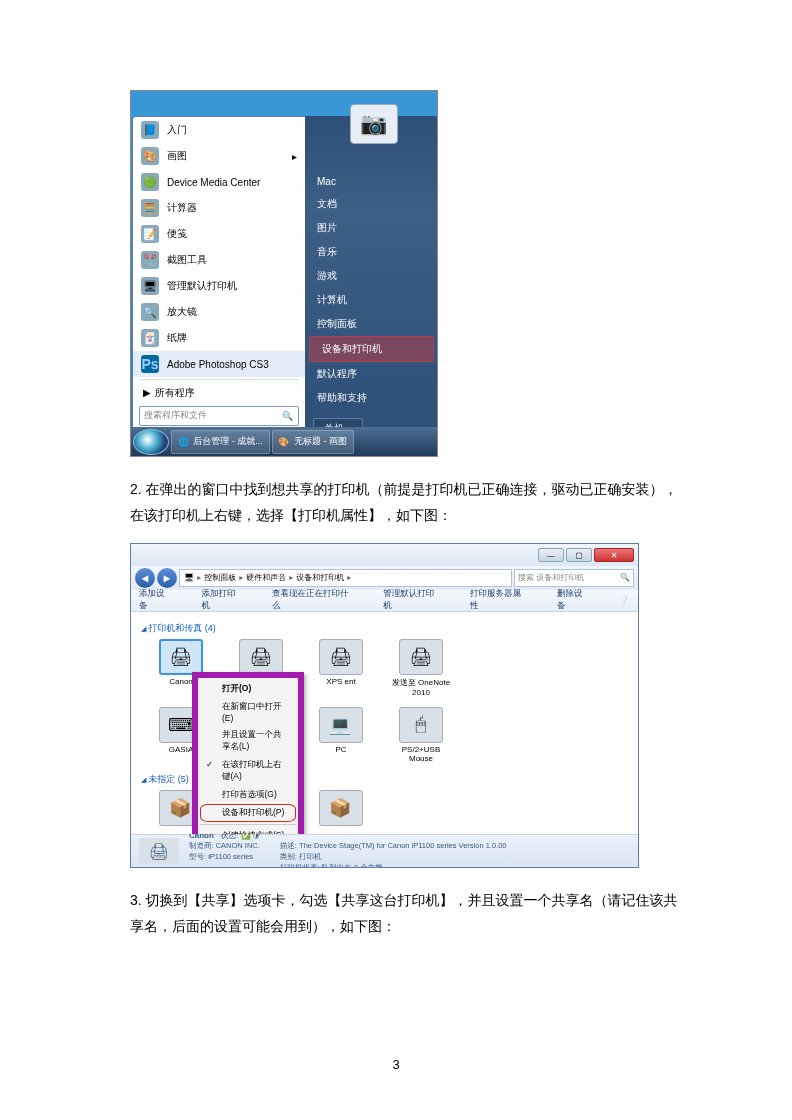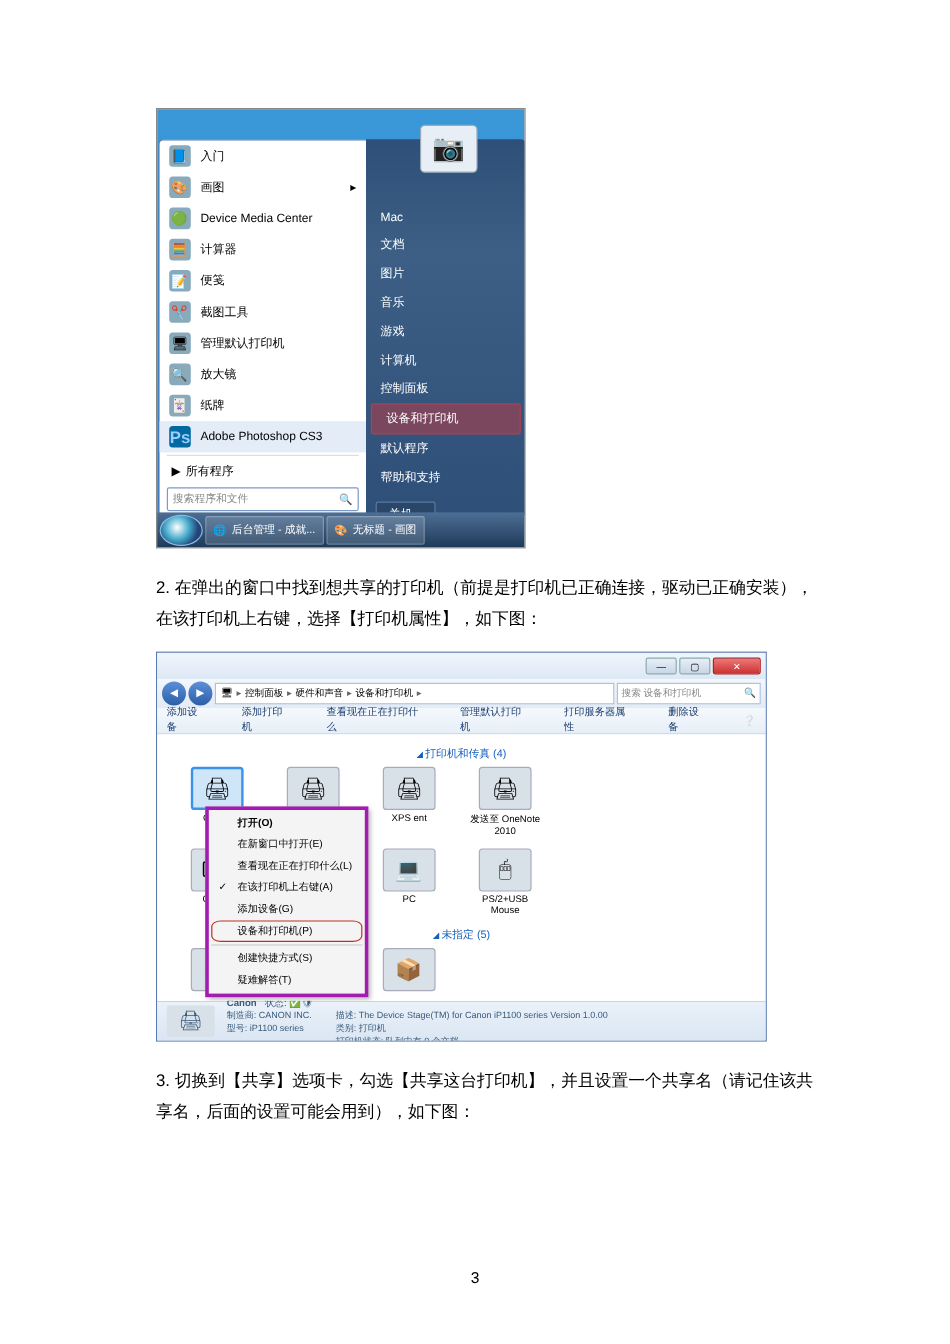--- a/index.html
+++ b/index.html
@@ -36,27 +36,27 @@
   .winbtn{width:26px;height:14px;background:linear-gradient(#e8eef6,#c8d6e8);border:1px solid #8aa;border-radius:2px;font-size:8px;text-align:center;line-height:13px;}
   .winbtn.close{background:linear-gradient(#e77,#c33);color:#fff;width:40px;border-color:#a22;}
   .s2-nav{height:24px;background:linear-gradient(#f3f6fb,#e4ebf5);display:flex;align-items:center;padding:0 4px;gap:2px;}
   .navbtn{width:20px;height:20px;background:linear-gradient(#5d8fd8,#2a5fa8);border-radius:50%;color:#fff;display:flex;align-items:center;justify-content:center;font-size:11px;}
   .crumb{flex:1;height:18px;background:#fff;border:1px solid #acc2de;display:flex;align-items:center;padding:0 4px;gap:3px;font-size:8px;}
   .crumb span{color:#000;}
   .crumb .sep{color:#666;}
   .sbox{width:120px;height:18px;background:#fff;border:1px solid #acc2de;display:flex;align-items:center;padding:0 3px;font-size:8px;color:#888;justify-content:space-between;}
   .s2-tool{height:22px;background:linear-gradient(#f5f9fd,#e6eef7);border-bottom:1px solid #c6d4e6;display:flex;align-items:center;padding:0 8px;gap:30px;font-size:8.5px;color:#1a3c6e;}
   .s2-body{position:relative;height:222px;background:#fff;padding:6px 10px;overflow:hidden;}
-  .grp{color:#1560bd;font-size:9px;margin:4px 0 2px;text-align:center;}
+  .grp{color:#1560bd;font-size:9px;margin:4px 0 2px;}
   .grp::before{content:"◢ ";font-size:7px;}
   .devrow{display:flex;gap:20px;margin:4px 0 10px 10px;}
   .dev{width:60px;text-align:center;font-size:8px;}
   .dev .dico{width:44px;height:36px;background:#d8e0e8;border:1px solid #aab;border-radius:3px;margin:0 auto 2px;display:flex;align-items:center;justify-content:center;font-size:18px;}
   .dev.sel .dico{border:2px solid #3a93e8;background:#cfe5f8;}
-  .ctx{position:absolute;left:40px;top:60px;width:136px;background:#f4f4f4;border:3px solid #a21caf;box-shadow:2px 2px 4px rgba(0,0,0,.3);padding:2px;font-size:8.5px;}
+  .ctx{position:absolute;left:61px;top:60px;width:112px;background:#f4f4f4;border:6px solid #a21caf;box-shadow:2px 2px 4px rgba(0,0,0,.3);padding:2px;font-size:8.5px;}
   .ctx .ci{padding:3px 8px 3px 22px;position:relative;}
   .ctx .ci.bold{font-weight:bold;}
   .ctx .ci.chk::before{content:"✓";position:absolute;left:6px;}
   .ctx hr{border:none;border-top:1px solid #ccc;margin:2px 0;}
   .ctx .ci.ring{outline:1px solid #c03020;outline-offset:-1px;border-radius:8px/5px;}
   .s2-status{height:34px;background:linear-gradient(#eaf1f9,#dae6f3);border-top:1px solid #c6d4e6;display:flex;align-items:center;padding:0 8px;gap:10px;font-size:8px;color:#3a5a7c;}
   .s2-status .pic{width:40px;height:26px;background:#d8e0e8;border-radius:2px;display:flex;align-items:center;justify-content:center;font-size:16px;}
   .statgrid{display:grid;grid-template-columns:auto auto;column-gap:20px;row-gap:1px;font-size:7.5px;}
 
   .pagenum { position: absolute; bottom: 48px; left: 0; width: 100%; text-align: center; font-size: 13px; }
@@ -206,23 +206,23 @@
           <div class="dev">
             <div class="dico">📦</div>
           </div>
           <div class="dev">
             <div class="dico">📦</div>
           </div>
         </div>
       <div class="ctx" id="ctx">
           <div class="ci bold">打开(O)</div>
           <div class="ci">在新窗口中打开(E)</div>
-          <div class="ci">查看现在正在打印什么(L)</div>
+          <div class="ci">并且设置一个共享名(L)</div>
           <div class="ci chk">在该打印机上右键(A)</div>
-          <div class="ci">添加设备(G)</div>
+          <div class="ci">打印首选项(G)</div>
           <div class="ci ring">设备和打印机(P)</div>
           <hr>
           <div class="ci">创建快捷方式(S)</div>
           <div class="ci">疑难解答(T)</div>
         </div>
     </div>
     <div class="s2-status">
       <div class="pic">🖨</div>
       <div>
         <div><b>Canon</b> &nbsp; <span>状态:</span> ✅🛡</div>

